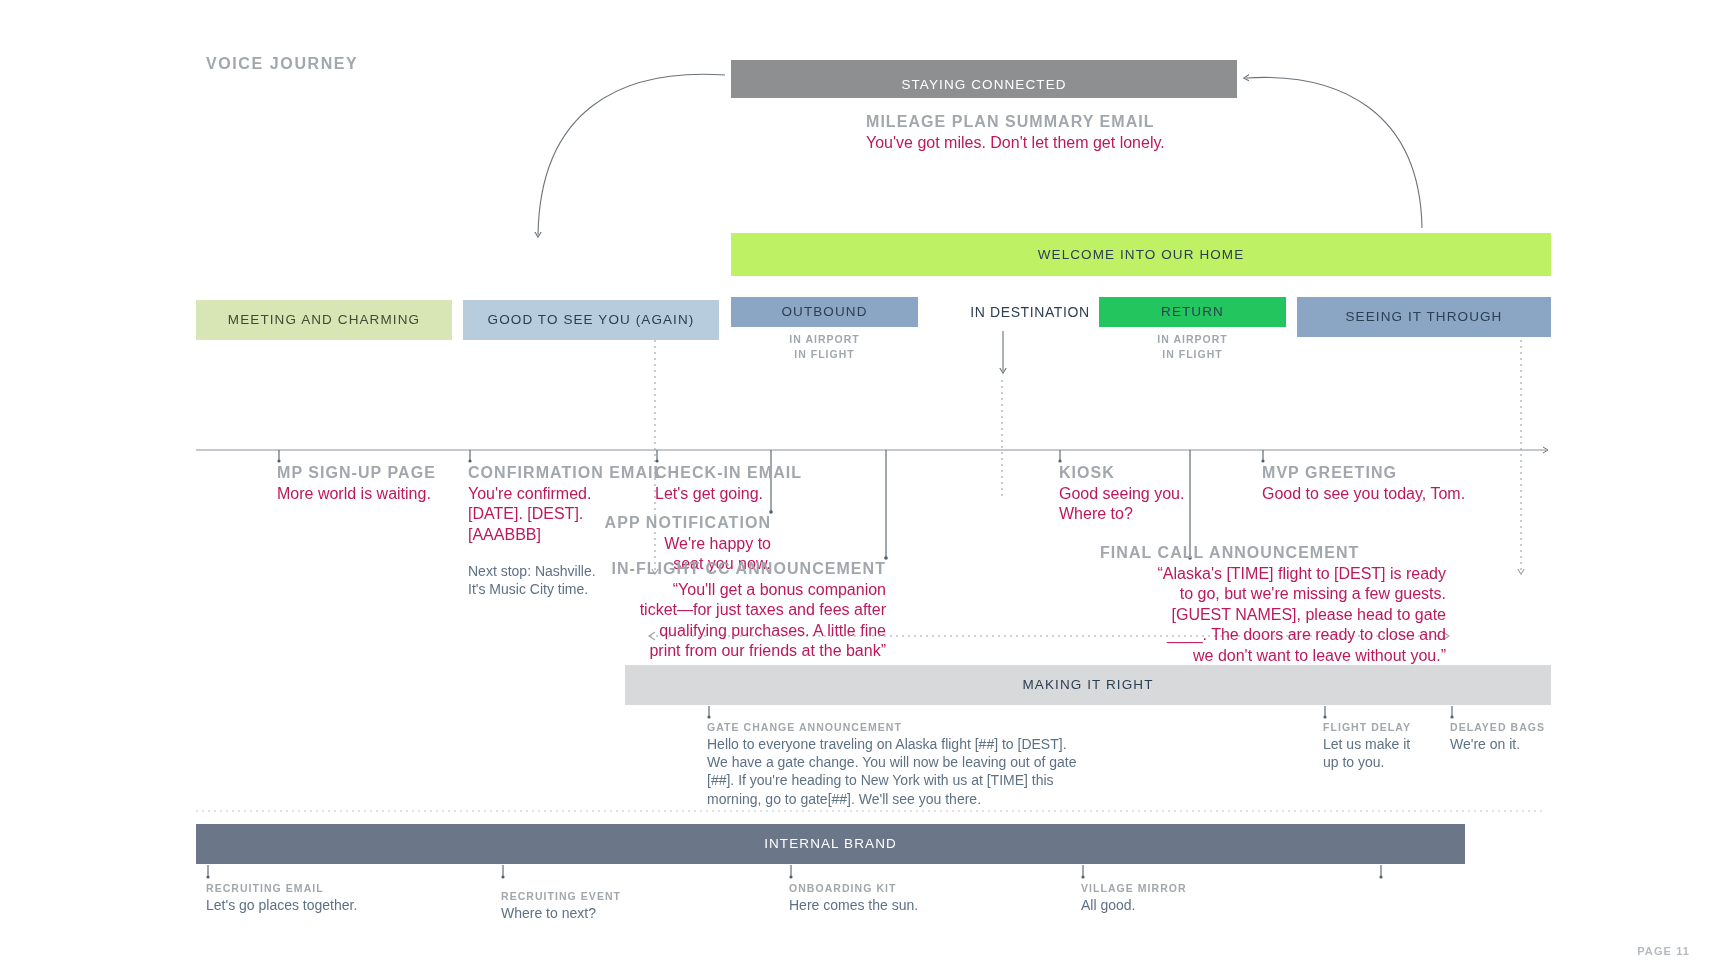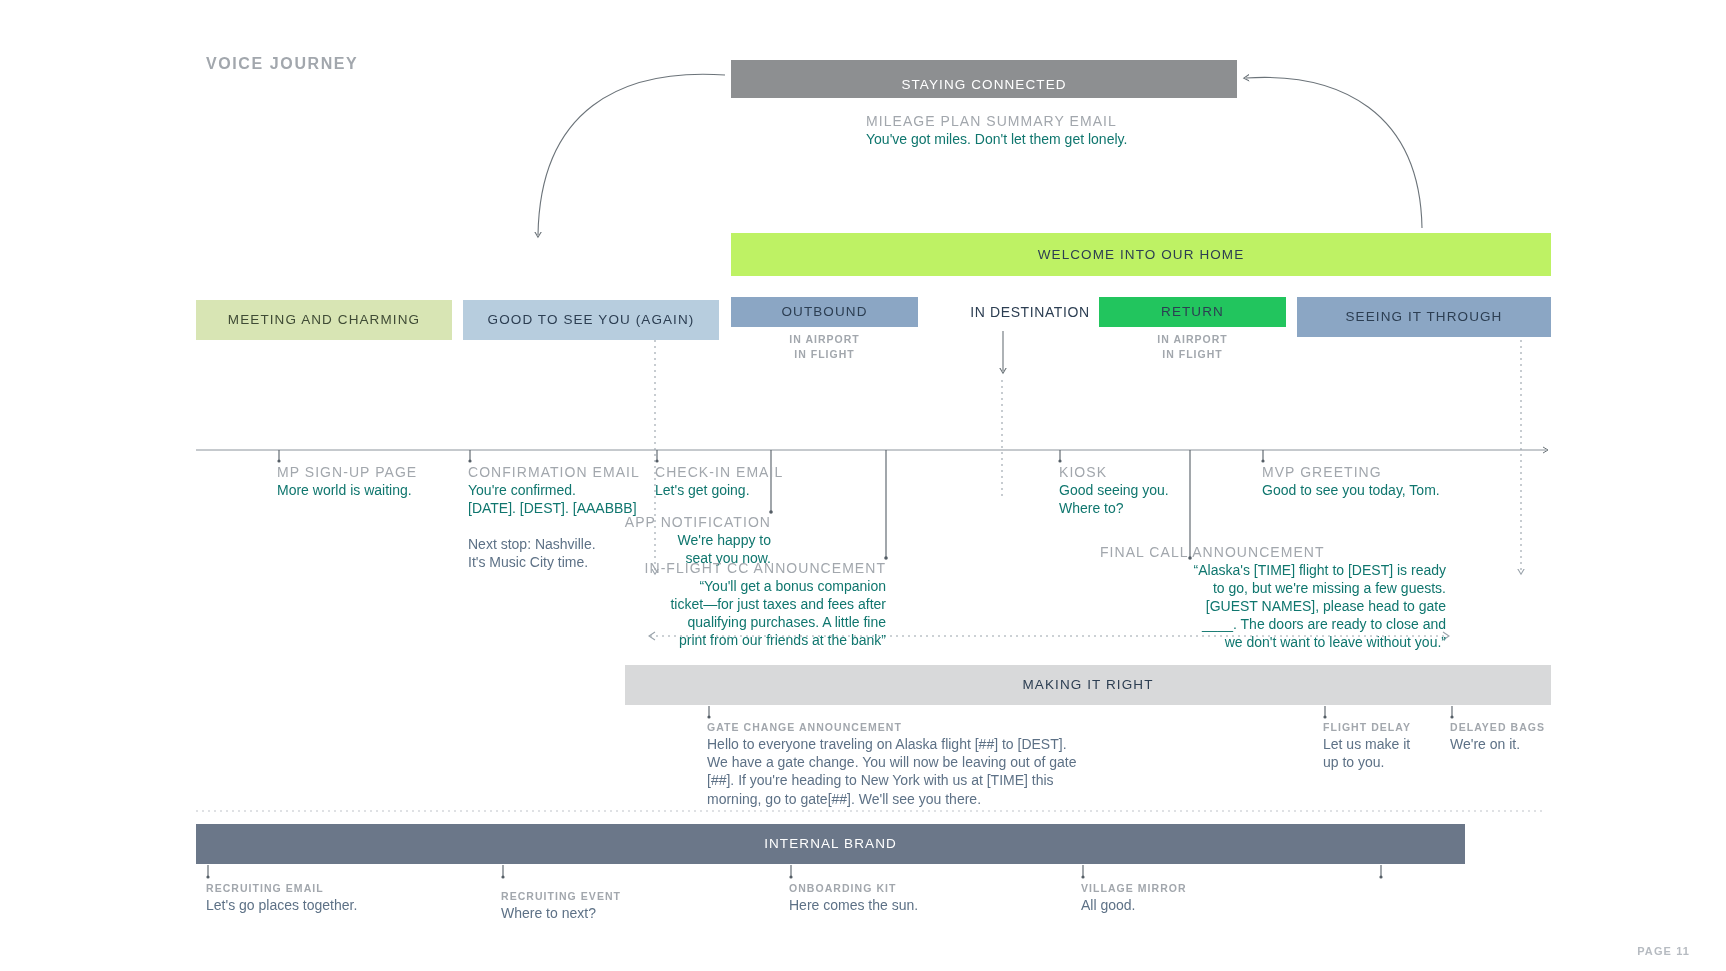--- a/index.html
+++ b/index.html
@@ -61,25 +61,25 @@
 
   .sublabel{
     position:absolute;text-align:center;font-size:10.5px;letter-spacing:1px;
     font-weight:bold;color:#a2a7ad;line-height:1.4;
   }
 
   .note{
     position:absolute;
   }
   .note .eyebrow{
-    font-size:14px;letter-spacing:1.05px;font-weight:normal;color:#a2a7ad;
+    font-size:16px;letter-spacing:1.05px;font-weight:bold;color:#a2a7ad;
     margin-bottom:2px;white-space:nowrap;
   }
   .note .body{
-    font-size:14px;line-height:1.28;color:#0f766e;
+    font-size:16px;line-height:1.28;color:#be185d;
   }
   .note .body2{
     font-size:14px;line-height:1.28;color:#5d7186;margin-top:18px;
   }
   .note.right .eyebrow,.note.right .body{text-align:right;}
 
   .caption-sub{
     position:absolute;
   }
   .caption-sub .eyebrow{

